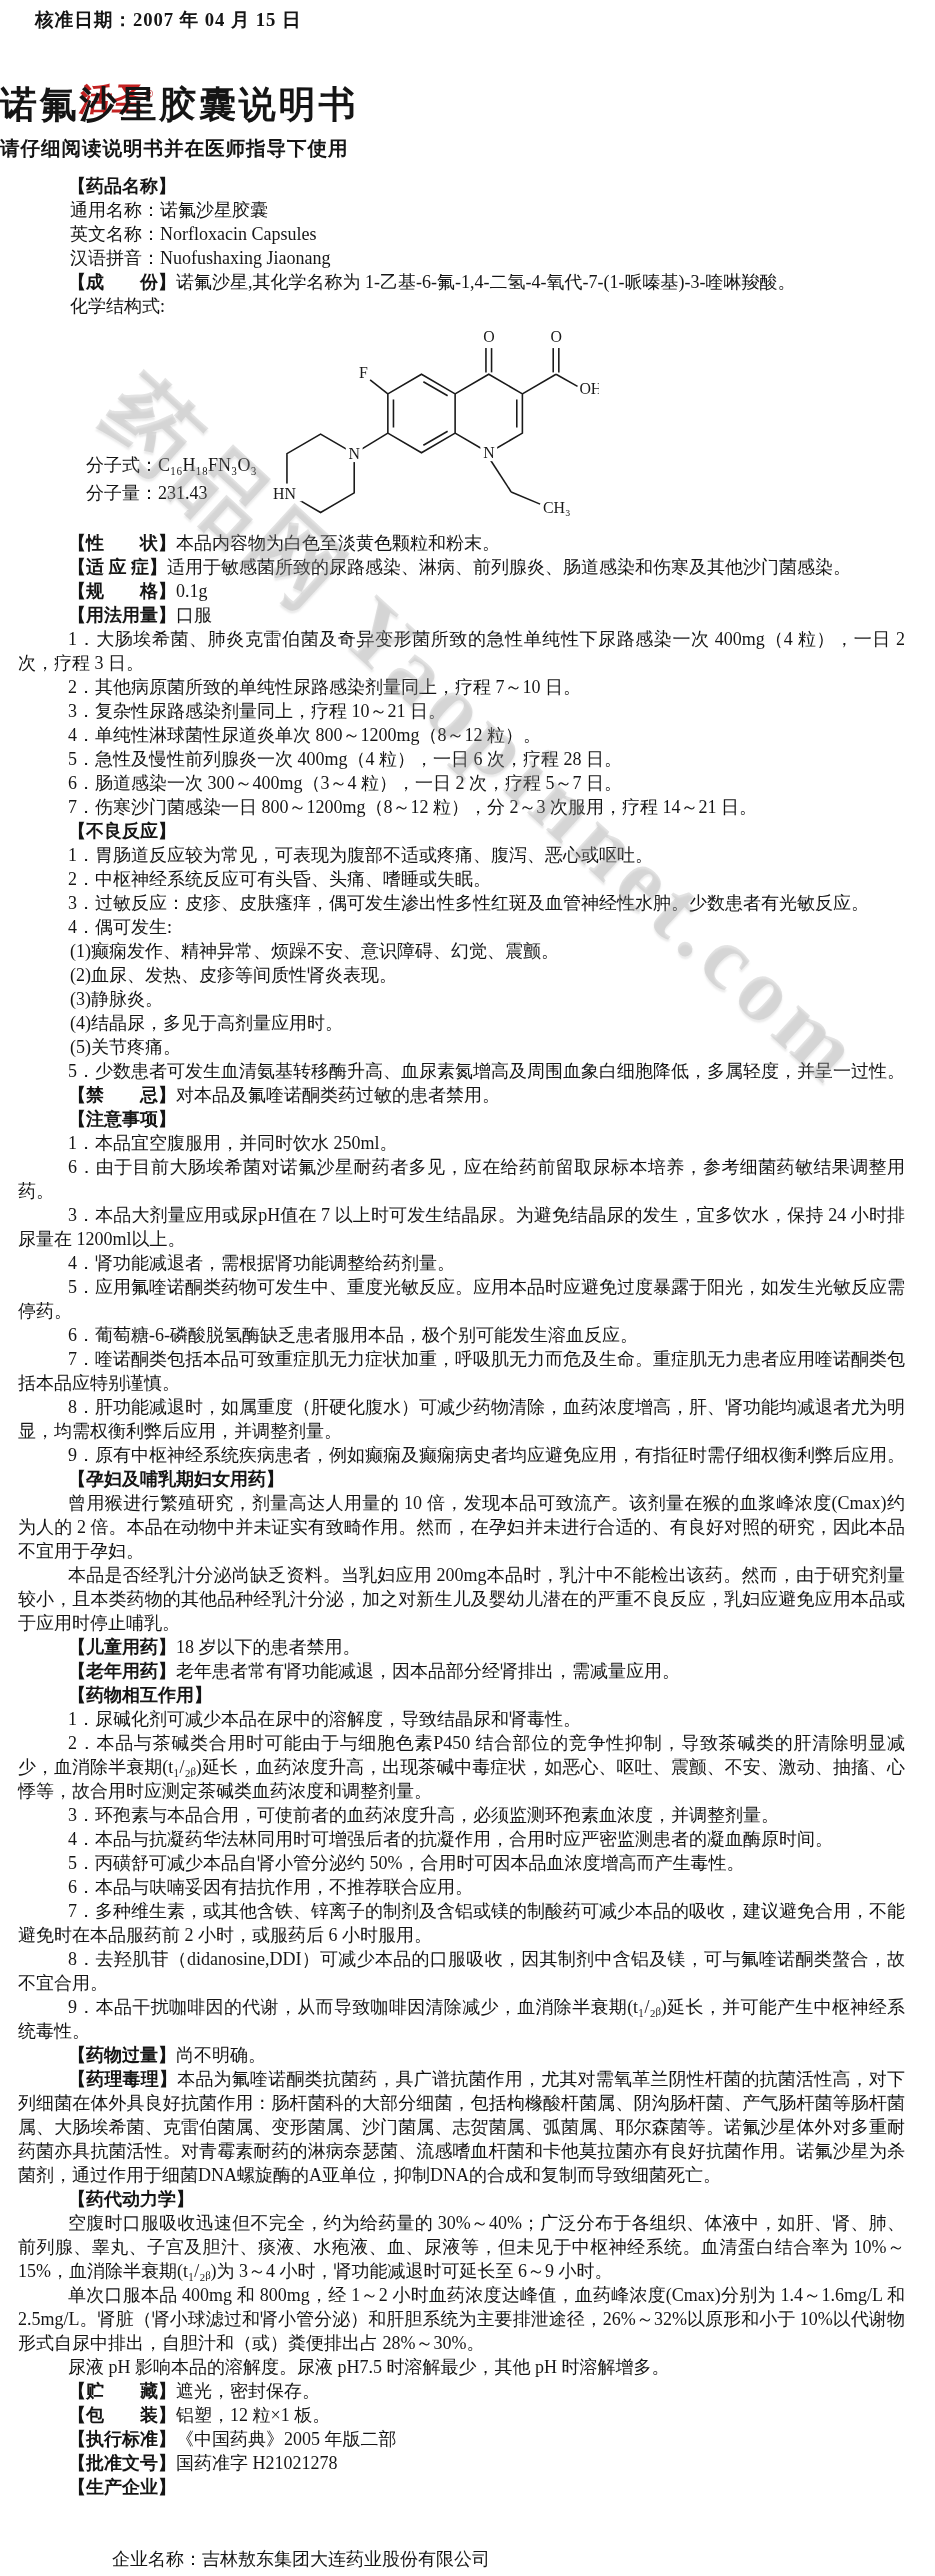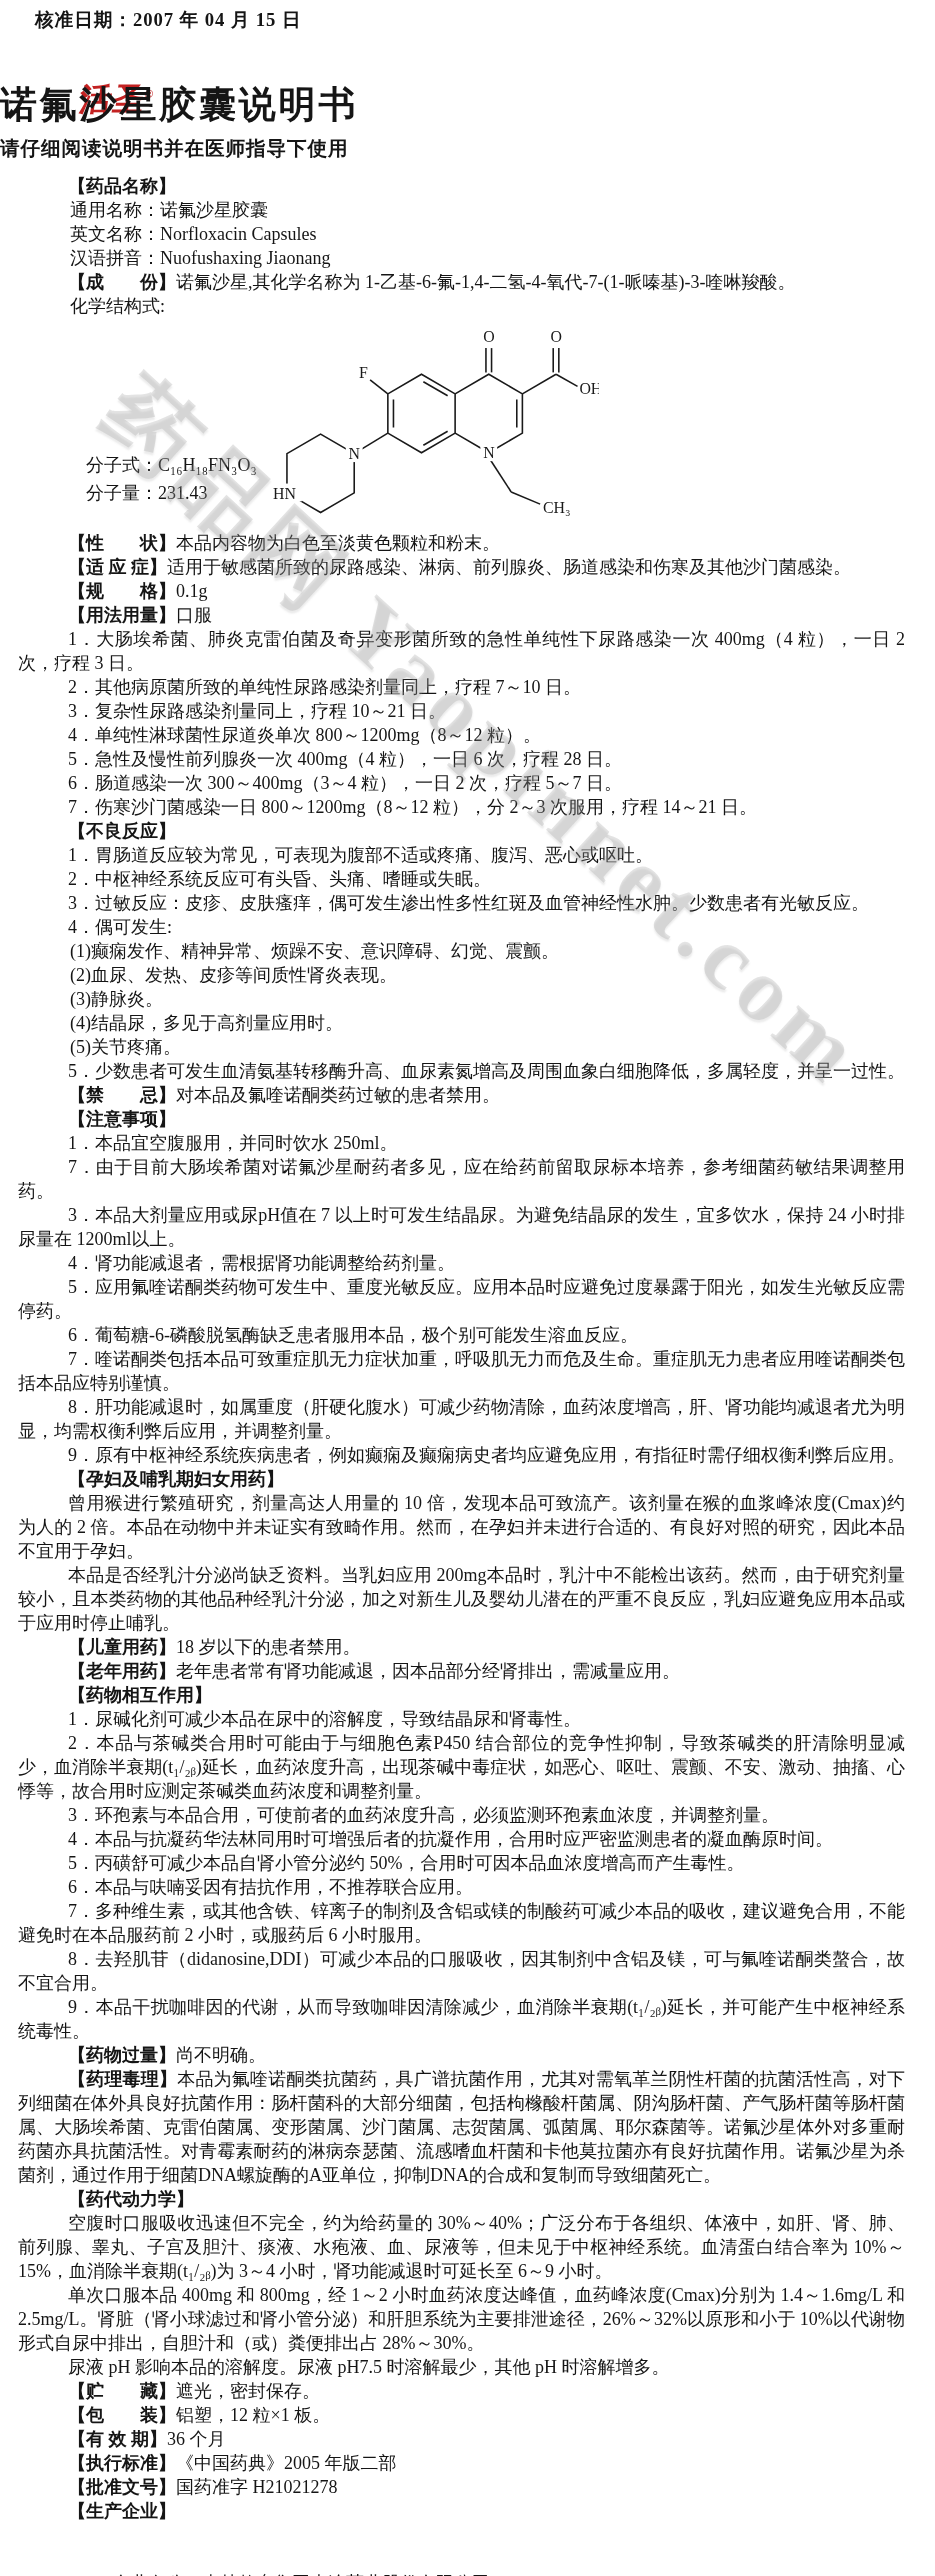--- a/index.html
+++ b/index.html
@@ -116,21 +116,21 @@
       <div class="blk item">4．偶可发生:</div>
       <div class="blk line1">(1)癫痫发作、精神异常、烦躁不安、意识障碍、幻觉、震颤。</div>
       <div class="blk line1">(2)血尿、发热、皮疹等间质性肾炎表现。</div>
       <div class="blk line1">(3)静脉炎。</div>
       <div class="blk line1">(4)结晶尿，多见于高剂量应用时。</div>
       <div class="blk line1">(5)关节疼痛。</div>
       <div class="blk item">5．少数患者可发生血清氨基转移酶升高、血尿素氮增高及周围血象白细胞降低，多属轻度，并呈一过性。</div>
       <div class="blk sec"><span class="lbl">【禁　　忌】</span>对本品及氟喹诺酮类药过敏的患者禁用。</div>
       <div class="blk sec"><span class="lbl">【注意事项】</span></div>
       <div class="blk item">1．本品宜空腹服用，并同时饮水 250ml。</div>
-      <div class="blk item">7．由于目前大肠埃希菌对诺氟沙星耐药者多见，应在给药前留取尿标本培养，参考细菌药敏结果调整用药。</div>
+      <div class="blk item">6．由于目前大肠埃希菌对诺氟沙星耐药者多见，应在给药前留取尿标本培养，参考细菌药敏结果调整用药。</div>
       <div class="blk item">3．本品大剂量应用或尿pH值在 7 以上时可发生结晶尿。为避免结晶尿的发生，宜多饮水，保持 24 小时排尿量在 1200ml以上。</div>
       <div class="blk item">4．肾功能减退者，需根据肾功能调整给药剂量。</div>
       <div class="blk item">5．应用氟喹诺酮类药物可发生中、重度光敏反应。应用本品时应避免过度暴露于阳光，如发生光敏反应需停药。</div>
       <div class="blk item">6．葡萄糖-6-磷酸脱氢酶缺乏患者服用本品，极个别可能发生溶血反应。</div>
       <div class="blk item">7．喹诺酮类包括本品可致重症肌无力症状加重，呼吸肌无力而危及生命。重症肌无力患者应用喹诺酮类包括本品应特别谨慎。</div>
       <div class="blk item">8．肝功能减退时，如属重度（肝硬化腹水）可减少药物清除，血药浓度增高，肝、肾功能均减退者尤为明显，均需权衡利弊后应用，并调整剂量。</div>
       <div class="blk item">9．原有中枢神经系统疾病患者，例如癫痫及癫痫病史者均应避免应用，有指征时需仔细权衡利弊后应用。</div>
       <div class="blk sec"><span class="lbl">【孕妇及哺乳期妇女用药】</span></div>
       <div class="blk item">曾用猴进行繁殖研究，剂量高达人用量的 10 倍，发现本品可致流产。该剂量在猴的血浆峰浓度(Cmax)约为人的 2 倍。本品在动物中并未证实有致畸作用。然而，在孕妇并未进行合适的、有良好对照的研究，因此本品不宜用于孕妇。</div>
       <div class="blk item">本品是否经乳汁分泌尚缺乏资料。当乳妇应用 200mg本品时，乳汁中不能检出该药。然而，由于研究剂量较小，且本类药物的其他品种经乳汁分泌，加之对新生儿及婴幼儿潜在的严重不良反应，乳妇应避免应用本品或于应用时停止哺乳。</div>
@@ -147,21 +147,20 @@
       <div class="blk item">8．去羟肌苷（didanosine,DDI）可减少本品的口服吸收，因其制剂中含铝及镁，可与氟喹诺酮类螯合，故不宜合用。</div>
       <div class="blk item">9．本品干扰咖啡因的代谢，从而导致咖啡因清除减少，血消除半衰期(t₁/₂ᵦ)延长，并可能产生中枢神经系统毒性。</div>
       <div class="blk sec"><span class="lbl">【药物过量】</span>尚不明确。</div>
       <div class="blk sec"><span class="lbl">【药理毒理】</span>本品为氟喹诺酮类抗菌药，具广谱抗菌作用，尤其对需氧革兰阴性杆菌的抗菌活性高，对下列细菌在体外具良好抗菌作用：肠杆菌科的大部分细菌，包括枸橼酸杆菌属、阴沟肠杆菌、产气肠杆菌等肠杆菌属、大肠埃希菌、克雷伯菌属、变形菌属、沙门菌属、志贺菌属、弧菌属、耶尔森菌等。诺氟沙星体外对多重耐药菌亦具抗菌活性。对青霉素耐药的淋病奈瑟菌、流感嗜血杆菌和卡他莫拉菌亦有良好抗菌作用。诺氟沙星为杀菌剂，通过作用于细菌DNA螺旋酶的A亚单位，抑制DNA的合成和复制而导致细菌死亡。</div>
       <div class="blk sec"><span class="lbl">【药代动力学】</span></div>
       <div class="blk item">空腹时口服吸收迅速但不完全，约为给药量的 30%～40%；广泛分布于各组织、体液中，如肝、肾、肺、前列腺、睾丸、子宫及胆汁、痰液、水疱液、血、尿液等，但未见于中枢神经系统。血清蛋白结合率为 10%～15%，血消除半衰期(t₁/₂ᵦ)为 3～4 小时，肾功能减退时可延长至 6～9 小时。</div>
       <div class="blk item">单次口服本品 400mg 和 800mg，经 1～2 小时血药浓度达峰值，血药峰浓度(Cmax)分别为 1.4～1.6mg/L 和 2.5mg/L。肾脏（肾小球滤过和肾小管分泌）和肝胆系统为主要排泄途径，26%～32%以原形和小于 10%以代谢物形式自尿中排出，自胆汁和（或）粪便排出占 28%～30%。</div>
       <div class="blk item">尿液 pH 影响本品的溶解度。尿液 pH7.5 时溶解最少，其他 pH 时溶解增多。</div>
       <div class="blk sec"><span class="lbl">【贮　　藏】</span>遮光，密封保存。</div>
       <div class="blk sec"><span class="lbl">【包　　装】</span>铝塑，12 粒×1 板。</div>
-      <div class="blk sec"><span class="lbl">【有 效 期】</span>36 个月</div>
       <div class="blk sec"><span class="lbl">【执行标准】</span>《中国药典》2005 年版二部</div>
       <div class="blk sec"><span class="lbl">【批准文号】</span>国药准字 H21021278</div>
       <div class="blk sec"><span class="lbl">【生产企业】</span></div>
       <div class="blk company">企业名称：吉林敖东集团大连药业股份有限公司</div>
     </div>
   <div class="watermark">药品网 Yaopinnet.com</div>
 </div>
 
 
 </body></html>

